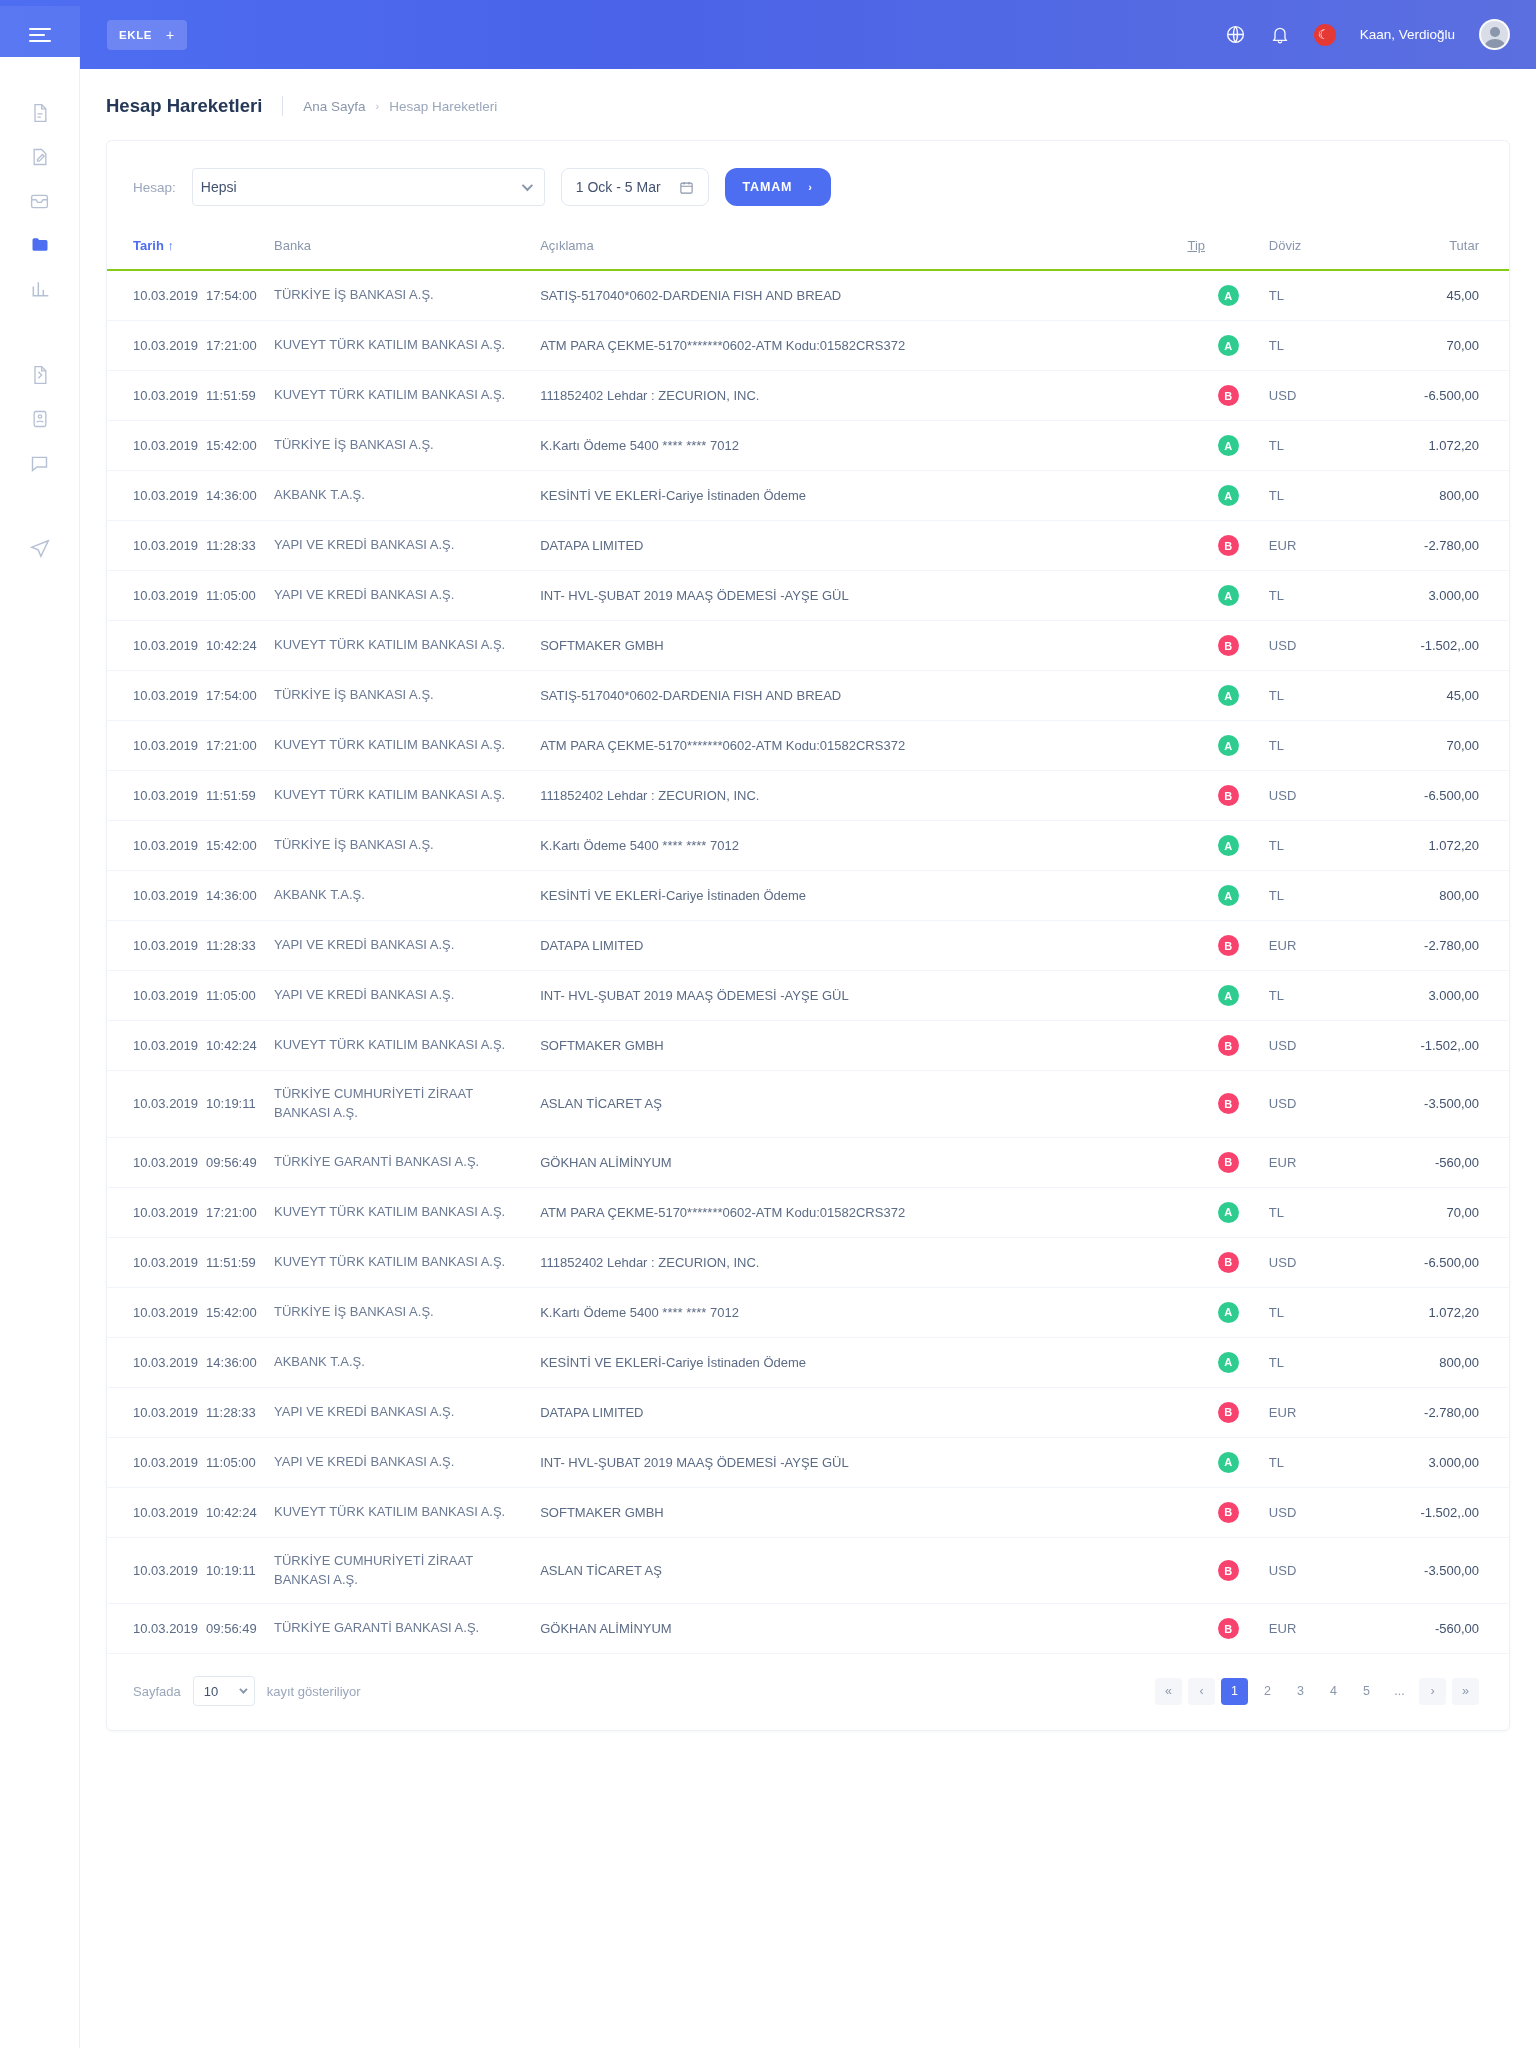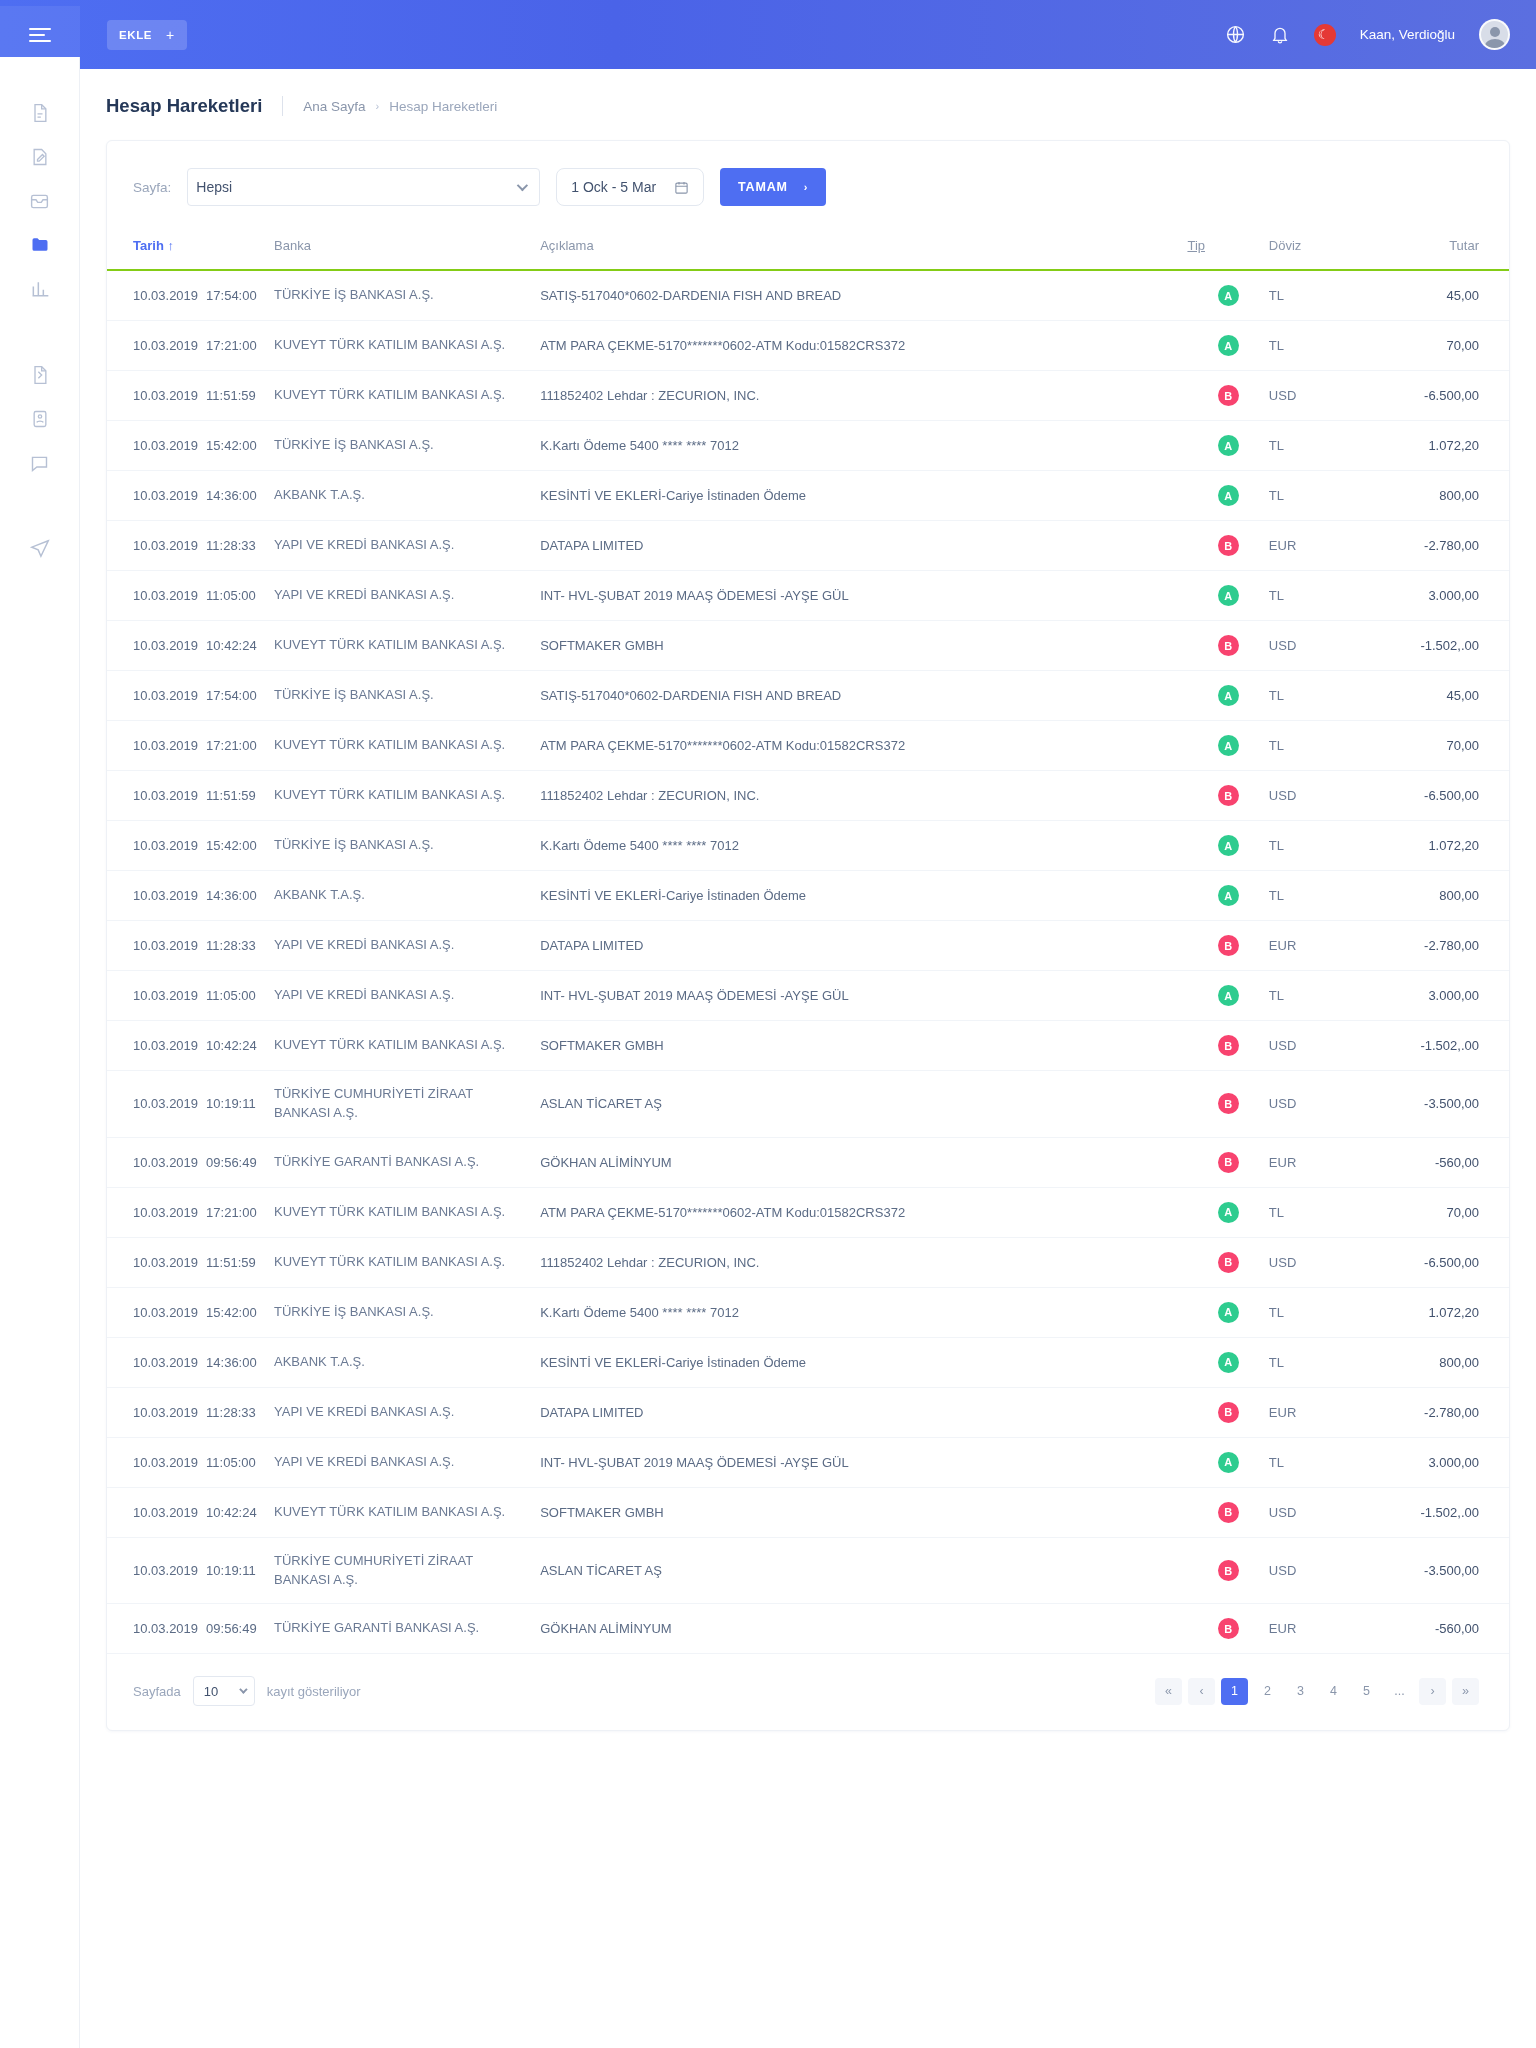--- a/index.html
+++ b/index.html
@@ -112,21 +112,21 @@
     border-right: 2px solid #8a96ab; border-bottom: 2px solid #8a96ab;
     transform: rotate(45deg) translateY(-2px);
   }
   .date-box {
     height: 38px; border: 1px solid #e3e8f0; border-radius: 8px;
     display: flex; align-items: center; gap: 18px; padding: 0 14px; cursor: pointer;
   }
   .date-box .dval { font-size: 14px; color: #42526e; }
   .cal-ico { color: #8a96ab; display: flex; }
   .tamam-btn {
-    height: 38px; padding: 13px 18px; background: #4e6ef2; border: none; border-radius: 4px;
+    height: 38px; padding: 13px 18px; background: #4e6ef2; border: none; border-radius: 12px;
     color: #fff; font-size: 12.5px; font-weight: bold; letter-spacing: 0.8px;
     display: flex; align-items: center; gap: 16px; cursor: pointer;
   }
   .tamam-btn .arr { font-size: 11px; }
 
   
   table { width: 100%; border-collapse: collapse; margin-top: 22px; }
   thead th {
     font-size: 13px; color: #8a96ab; font-weight: normal; text-align: left;
     padding: 10px 0 16px 0; border-bottom: 2px solid #84cc16;
@@ -296,21 +296,21 @@
     <nav style="display:flex;align-items:center;">
       <span class="crumb">Ana Sayfa</span>
       <span class="crumb sep">›</span>
       <span class="crumb current">Hesap Hareketleri</span>
     </nav>
   </div>
 
   <div class="card">
 
     <div class="filters">
-      <span class="flabel">Sayfa:</span>
+      <span class="flabel">Hesap:</span>
       <div class="select-wrap">
         <span class="val">Hepsi</span>
         <span class="chev"></span>
       </div>
       <div class="date-box">
         <span class="dval">1 Ock - 5 Mar</span>
         <span class="cal-ico">
           <svg width="15" height="15" viewBox="0 0 24 24" fill="none" stroke="currentColor" stroke-width="1.8">
             <rect x="3" y="5" width="18" height="16" rx="2"></rect>
               <path d="M3 10h18M8 3v4M16 3v4"></path>

